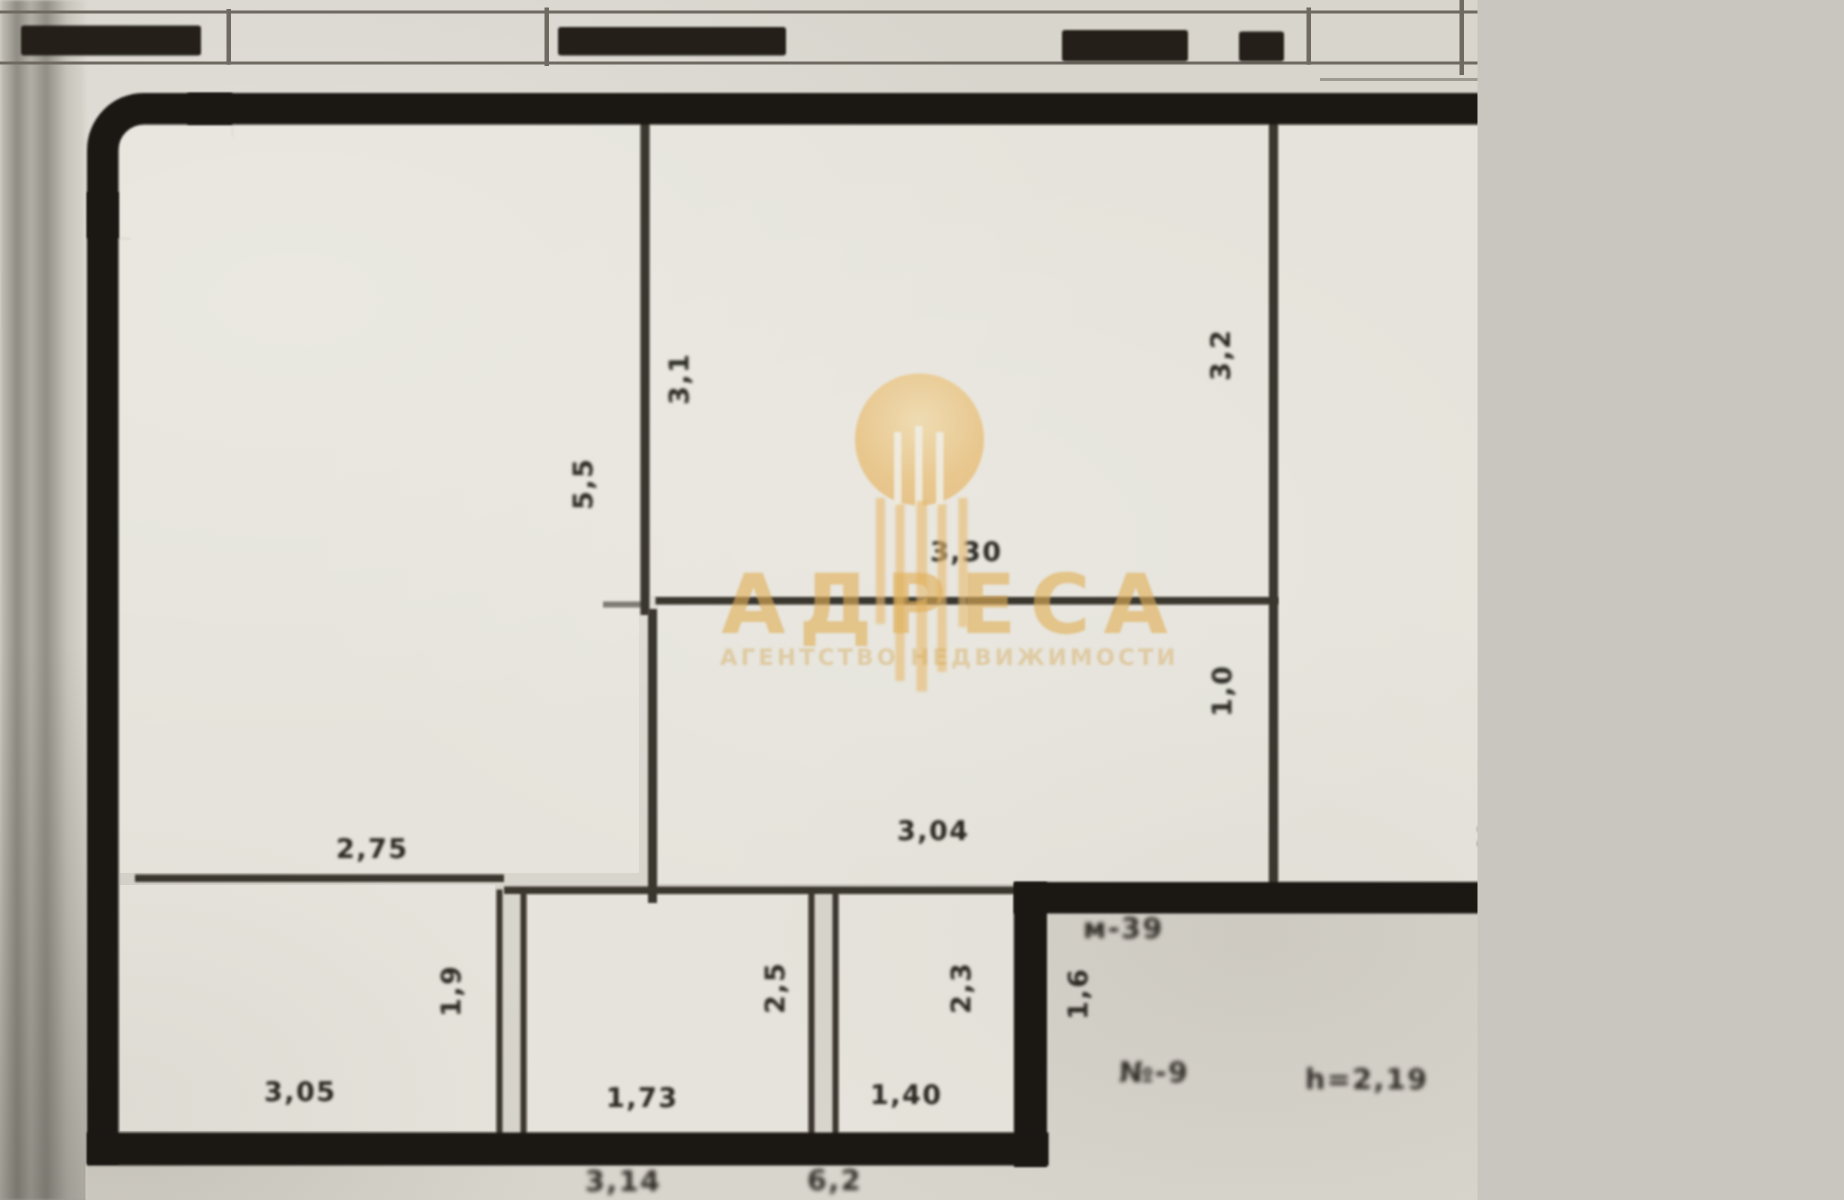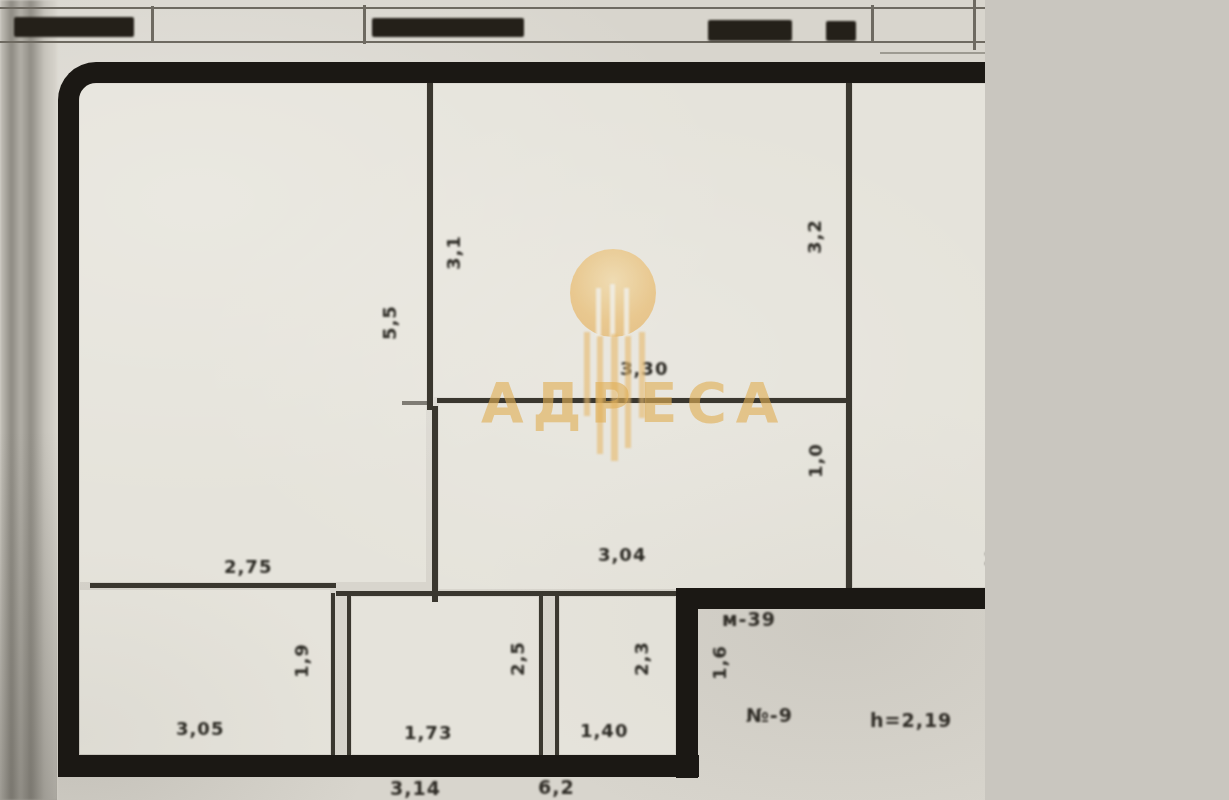--- a/index.html
+++ b/index.html
@@ -143,15 +143,16 @@
     <div class="abs wm-circle"></div>
     <div class="abs wm-slit" style="left:596px;top:288px;height:50px"></div>
     <div class="abs wm-slit" style="left:610px;top:284px;height:54px"></div>
     <div class="abs wm-slit" style="left:624px;top:288px;height:50px"></div>
     <div class="abs wm-streak" style="left:584px;top:332px;width:6px;height:84px"></div>
     <div class="abs wm-streak" style="left:597px;top:336px;width:6px;height:118px"></div>
     <div class="abs wm-streak" style="left:611px;top:334px;width:7px;height:127px"></div>
     <div class="abs wm-streak" style="left:625px;top:336px;width:6px;height:112px"></div>
     <div class="abs wm-streak" style="left:639px;top:332px;width:6px;height:86px"></div>
     <div class="abs wm-title">АДРЕСА</div>
+    <div class="abs wm-sub">АГЕНТСТВО НЕДВИЖИМОСТИ</div>
   </div>
 
 </div>
 
 </body></html>

